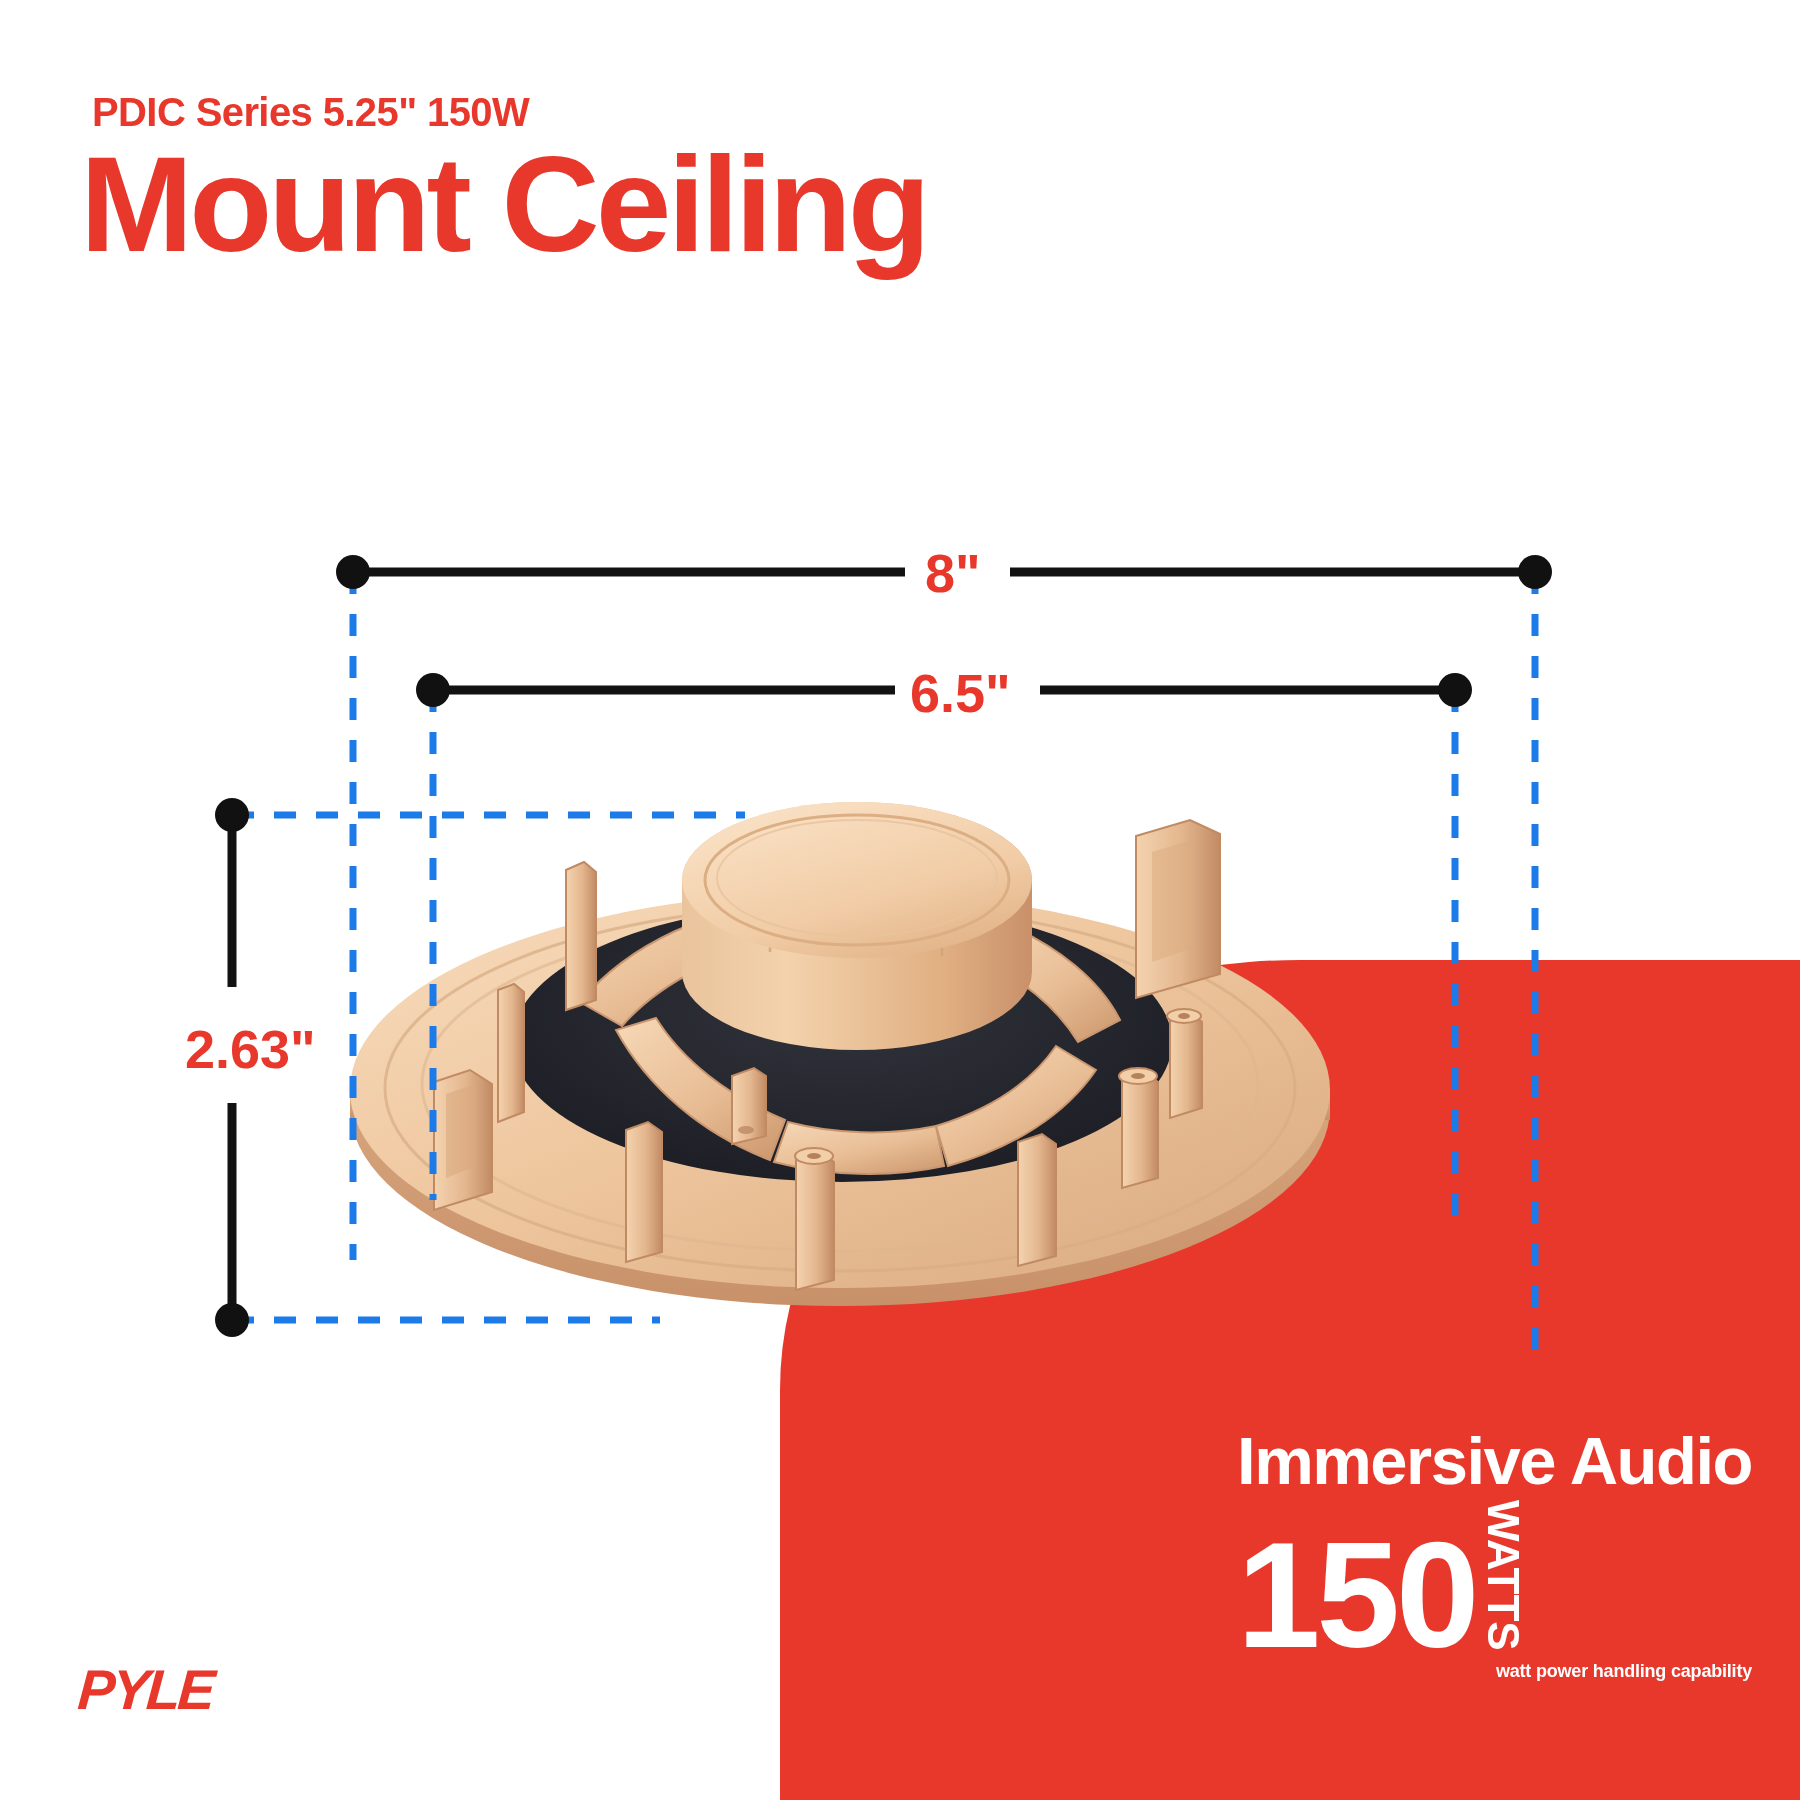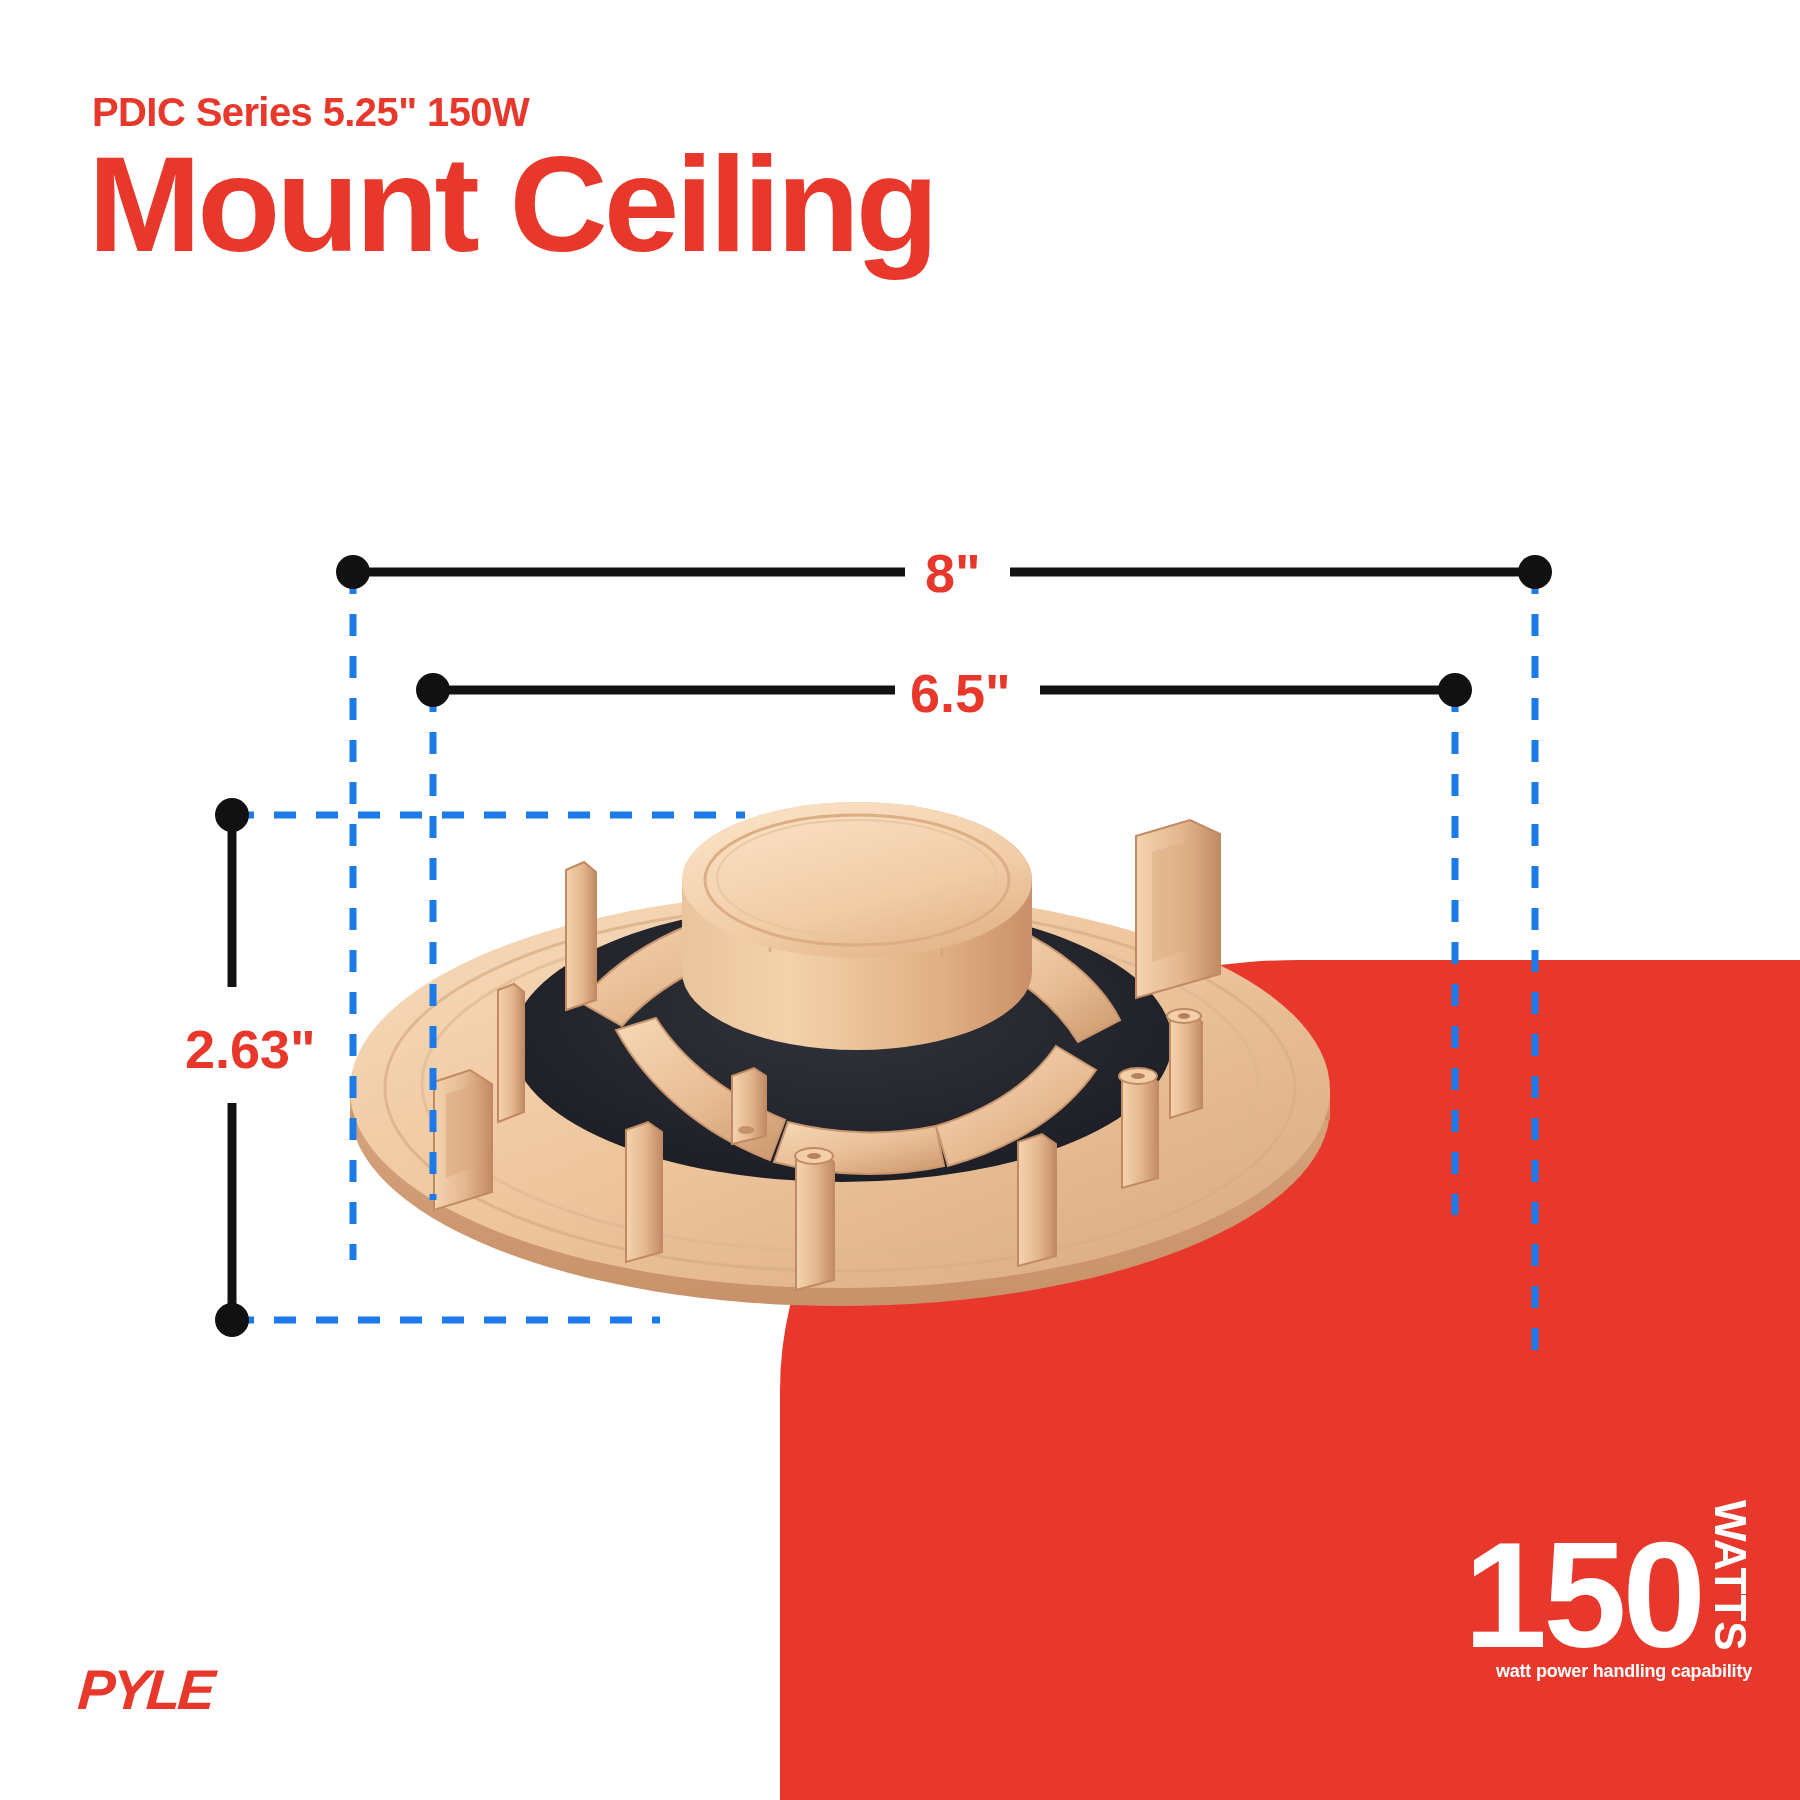--- a/index.html
+++ b/index.html
@@ -32,21 +32,21 @@
   
   .eyebrow{
     position:absolute;left:92px;top:90px;
     color:var(--red);
     font-size:40px;font-weight:bold;
     letter-spacing:-0.6px;
     z-index:6;
     white-space:nowrap;
   }
   .title{
-    position:absolute;left:88px;top:140px;
+    position:absolute;left:80px;top:140px;
     color:var(--red);
     font-size:136px;
     font-weight:bold;
     line-height:0.95;
     letter-spacing:-4px;
     z-index:6;
     width:1300px;
   }
   .title .l2{display:block;}
 
@@ -286,20 +286,21 @@
     </g>
     <circle cx="232" cy="815" r="17" fill="#111"></circle>
     <circle cx="232" cy="1320" r="17" fill="#111"></circle>
   </svg>
 
   <div class="dimlabel lbl-8">8"</div>
   <div class="dimlabel lbl-65">6.5"</div>
   <div class="dimlabel lbl-263">2.63"</div>
 
   <div class="badge">
+    <div class="badge-head">Immersive Audio</div>
     <div class="badge-row">
       <span class="badge-num">150</span>
       <span class="badge-watts">WATTS</span>
     </div>
     <div class="badge-sub">watt power handling capability</div>
   </div>
 
   <div class="logo">PYLE</div>
 
 </div>

